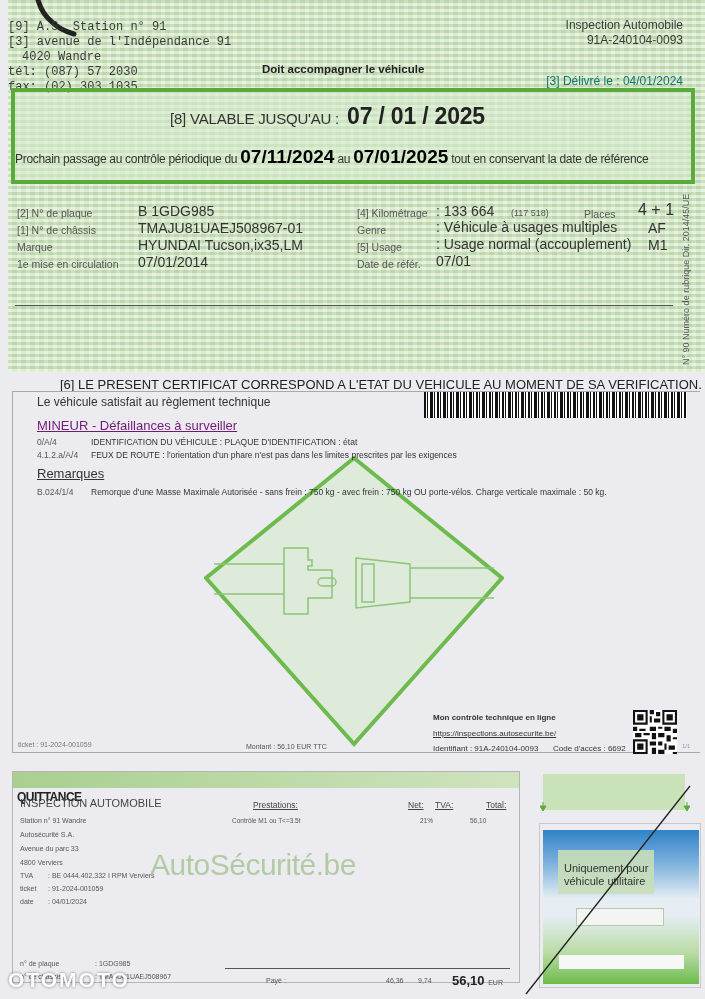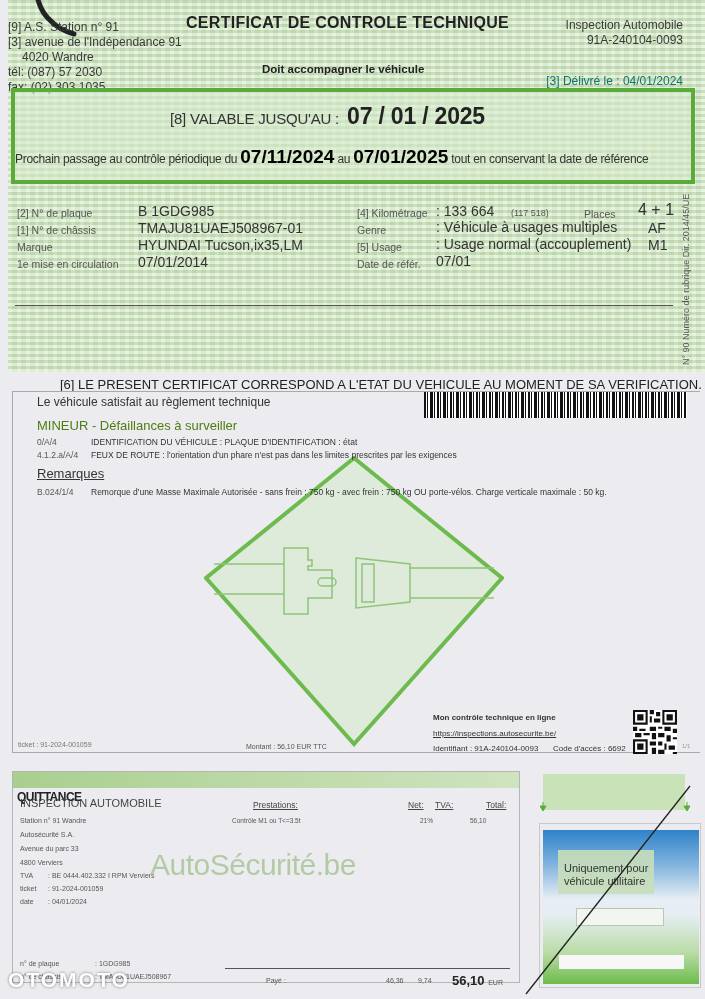--- a/index.html
+++ b/index.html
@@ -11,21 +11,21 @@
   .sheet { position: absolute; left: 0; top: 0; width: 705px; height: 999px; background: #ececf0; }
   .gas-pattern {
     position: absolute; left: 8px; top: 0; width: 697px; height: 372px;
     background-color: #d6e8c8;
     background-image:
       repeating-linear-gradient(0deg, rgba(255,255,255,0.35) 0 3px, rgba(120,170,100,0.18) 3px 6px),
       repeating-linear-gradient(90deg, rgba(255,255,255,0.15) 0 4px, rgba(110,160,90,0.10) 4px 9px);
   }
 
   .hdr-left { left: 8px; top: 20px; font-size: 12px; line-height: 15px; color: #3a3a3a; }
-  .hdr-left div { white-space: nowrap; }
+  .hdr-left div { white-space: nowrap; font-family: Liberation Mono, monospace; }
   .title-main { left: 186px; top: 14px; font-size: 16px; font-weight: bold; letter-spacing: 0.3px; color: #222; }
   .subtitle { left: 262px; top: 63px; font-size: 11.5px; font-weight: bold; color: #222; }
   .hdr-right { right: 22px; top: 18px; text-align: right; font-size: 12px; line-height: 15px; color: #3a3a3a; }
   .delivre { right: 22px; top: 74px; font-size: 12px; color: #0f766e; }
 
   .valid-box {
     left: 11px; top: 88px; width: 684px; height: 96px;
     border: 4px solid #5aab3c; background: rgba(215,235,205,0.55);
   }
   .valid-line { left: 170px; top: 103px; font-family: "Liberation Sans Narrow", "Liberation Sans", sans-serif; font-size: 15px; color: #333; letter-spacing: -0.2px; }
@@ -40,21 +40,21 @@
   .tech-line { left: 17px; top: 309px; font-size: 10.5px; color: #555; white-space: nowrap; }
   .vertical-num { left: 681px; top: 215px; transform-origin: left top; transform: rotate(-90deg) translate(-150px, 0); font-size: 9px; color: #555; white-space: nowrap; }
 
   
   .statement { left: 60px; top: 377px; font-family: "Liberation Sans Narrow", "Liberation Sans", sans-serif; font-size: 13px; color: #222; white-space: nowrap; }
   .mid-frame { left: 12px; top: 391px; width: 688px; height: 362px; border: 1px solid #a9a9a9; border-right: none; }
   .satisfait { left: 37px; top: 395px; font-size: 12px; color: #333; }
   .barcode { left: 424px; top: 392px; width: 263px; height: 26px;
     background-image: repeating-linear-gradient(90deg, #111 0 2px, #fff 2px 3px, #111 3px 4px, #fff 4px 6px, #111 6px 9px, #fff 9px 10px, #111 10px 11px, #fff 11px 13px); }
 
-  .cat-title { left: 37px; top: 418px; font-size: 13px; color: #4d7c0f; }
+  .cat-title { left: 37px; top: 418px; font-size: 13px; color: #701a75; text-decoration: underline; }
   .def-code { font-size: 8.5px; color: #555; white-space: nowrap; }
   .def-text { font-size: 8.5px; color: #333; white-space: nowrap; }
   .rem-title { left: 37px; top: 466px; font-size: 13px; color: #333; text-decoration: underline; }
 
   .seatbelt { left: 204px; top: 452px; width: 300px; height: 300px; }
 
   .ticket-left { left: 18px; top: 741px; font-size: 7px; color: #777; }
   .montant { left: 246px; top: 743px; font-size: 7px; color: #555; }
   .online-title { left: 433px; top: 713px; font-size: 8px; font-weight: bold; color: #333; }
   .online-link { left: 433px; top: 729px; font-size: 8px; color: #333; text-decoration: underline; }
@@ -104,21 +104,20 @@
   </svg>
 
   <div class="abs hdr-left">
     <div>[9] A.S.      Station n° 91</div>
     <div>[3] avenue de l'Indépendance 91</div>
     <div style="padding-left:14px">4020   Wandre</div>
     <div>tél:  (087) 57 2030</div>
     <div>fax:  (02) 303 1035</div>
   </div>
 
-  <div class="abs title-main">CERTIFICAT DE CONTROLE TECHNIQUE</div>
   <div class="abs subtitle">Doit accompagner le véhicule</div>
 
   <div class="abs hdr-right">
     <div>Inspection Automobile</div>
     <div>91A-240104-0093</div>
   </div>
   <div class="abs delivre">[3] Délivré le : 04/01/2024</div>
 
   <div class="abs valid-box"></div>
   <div class="abs valid-line">

